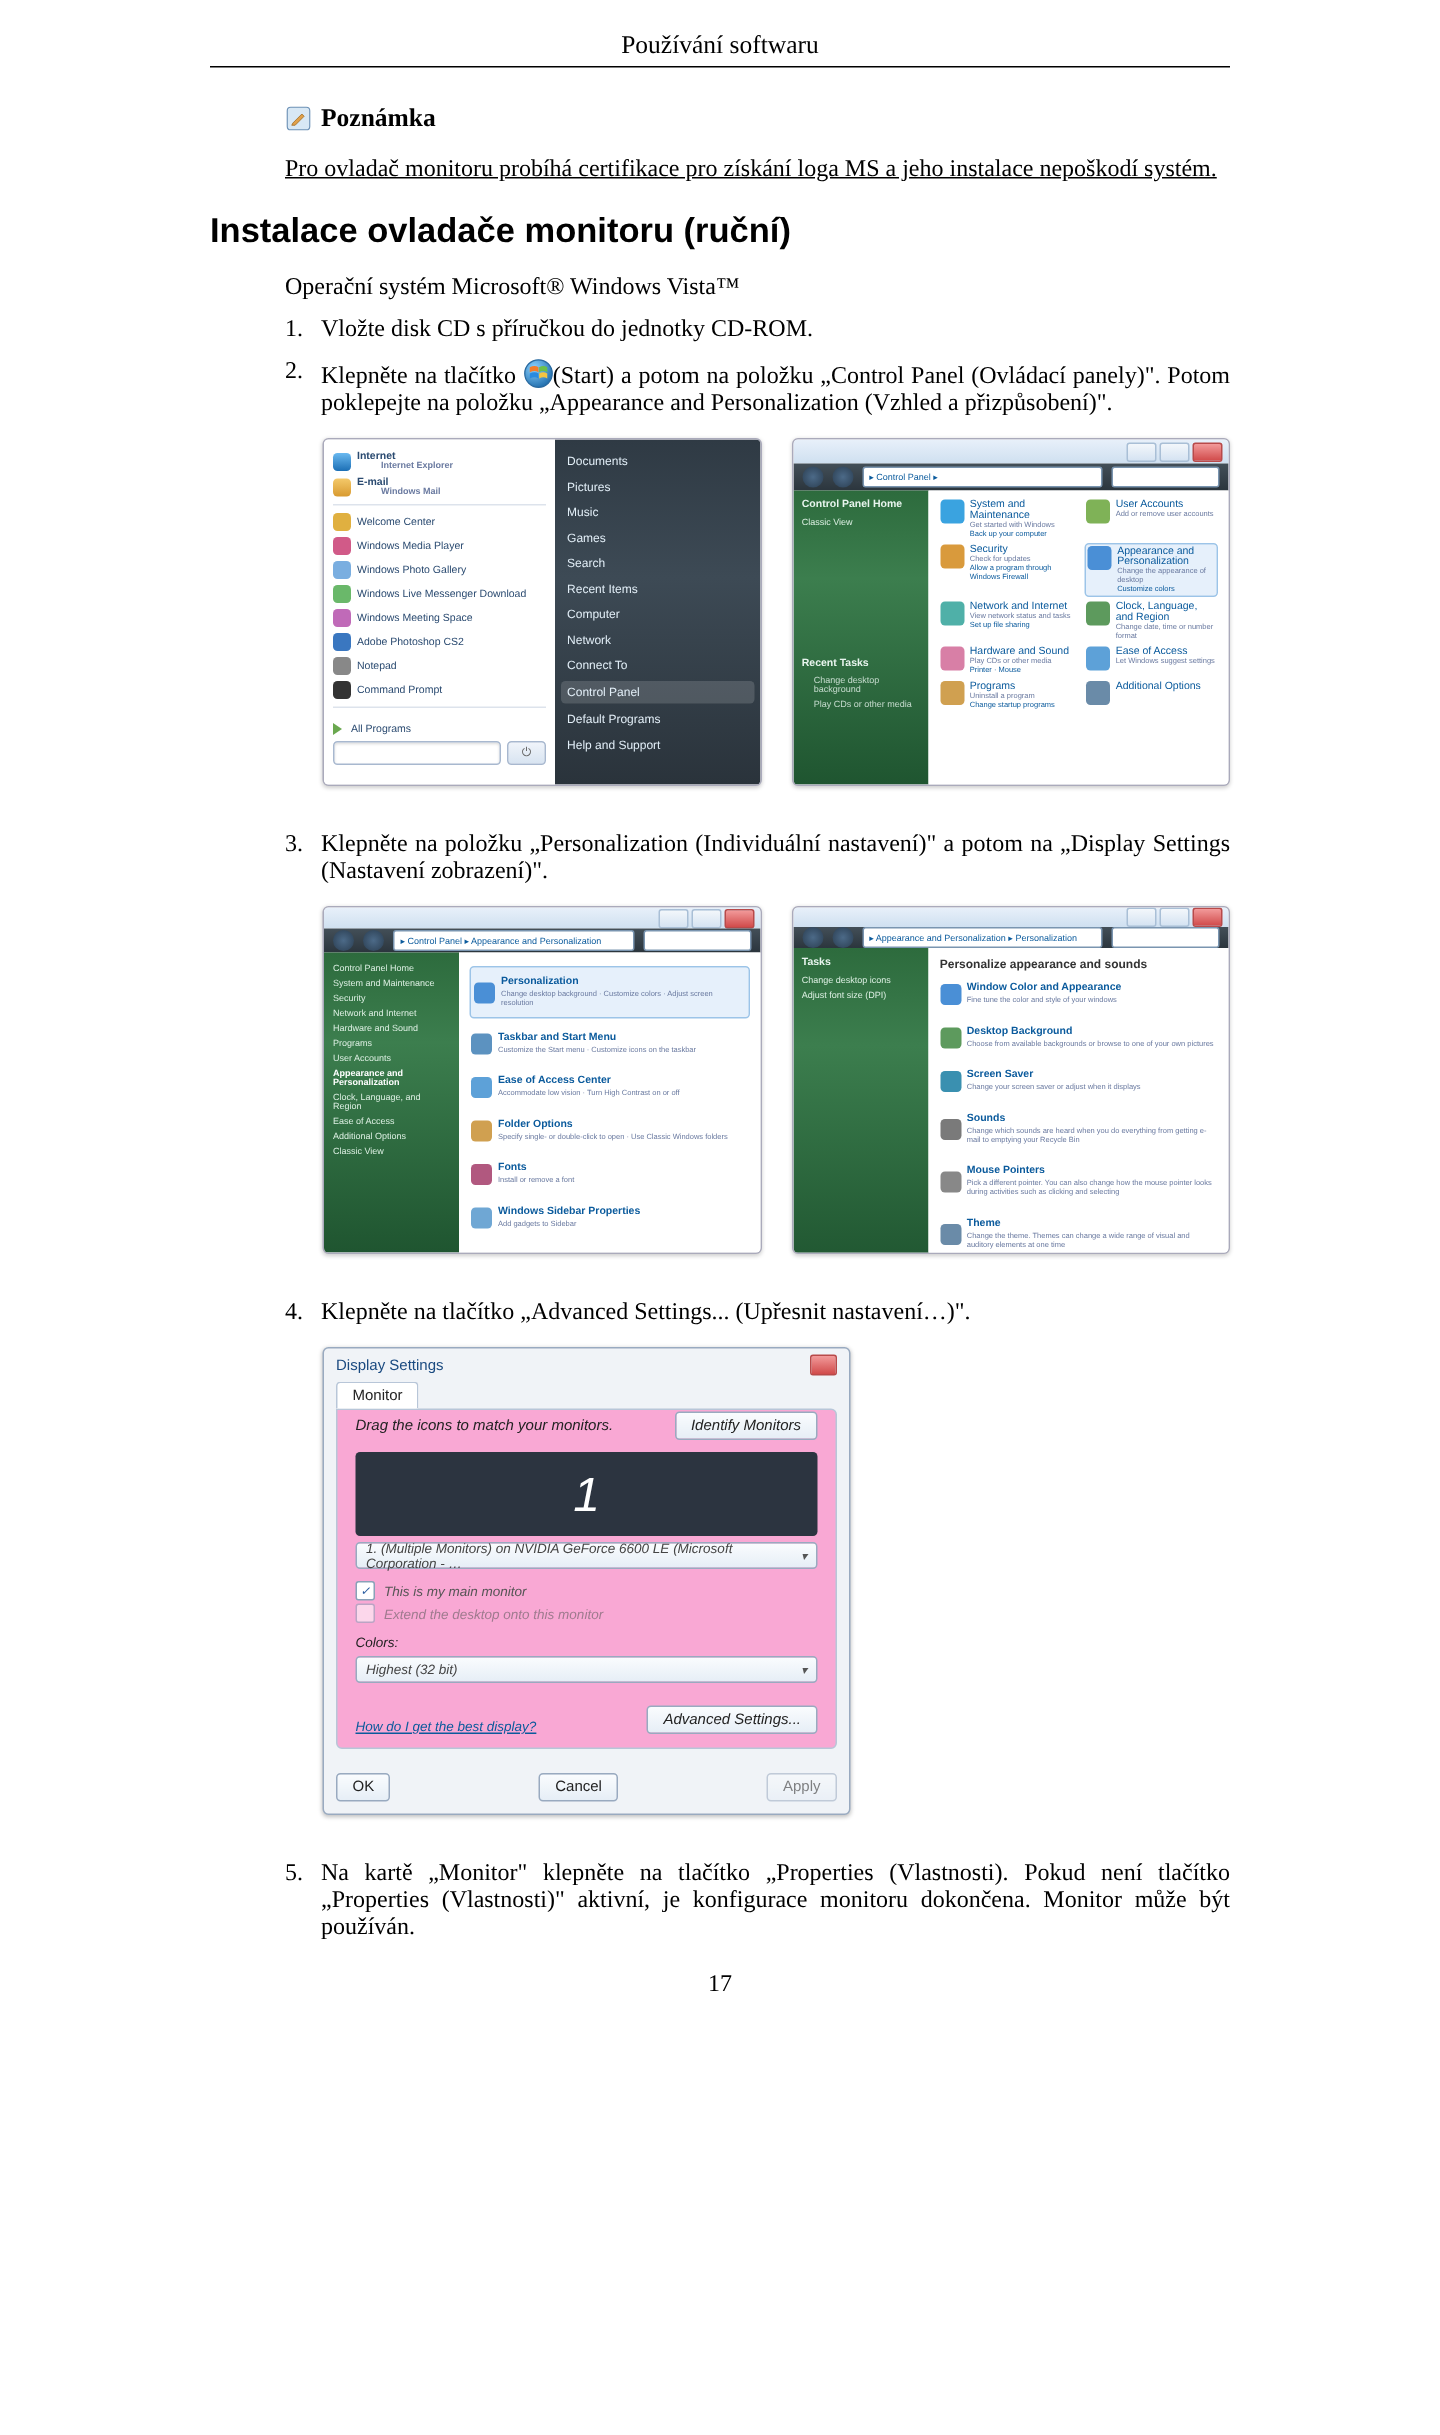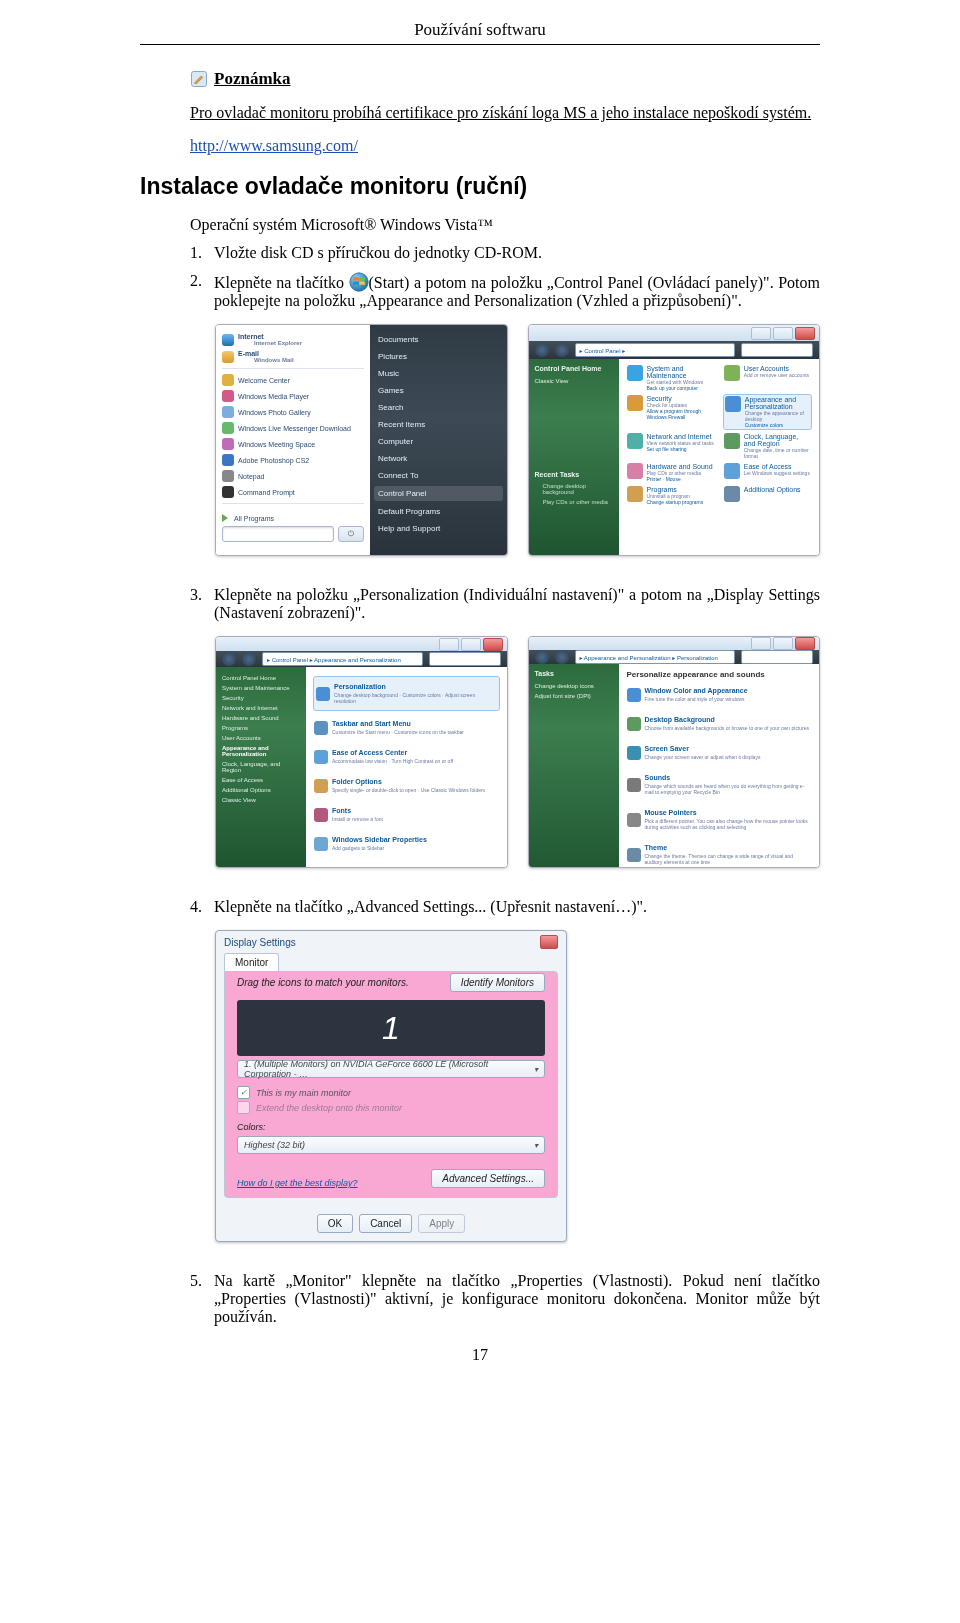--- a/index.html
+++ b/index.html
@@ -24,21 +24,20 @@
   }
   .note-block {
     margin-left: 50px;
   }
   .note-head {
     display: flex;
     align-items: center;
     font-weight: bold;
     font-size: 17px;
     margin-bottom: 12px;
-    text-decoration: underline;
   }
   .note-icon {
     width: 18px;
     height: 18px;
     margin-right: 6px;
   }
   .note-icon svg { width: 18px; height: 18px; }
   .para {
     font-size: 16px;
     margin: 15px 0 14px 0;
@@ -279,42 +278,41 @@
     position:relative; height:4px; background:#dbe3ec;
     border:1px solid #b5c5d6; border-radius:2px; margin-top:4px;
   }
   .slider-thumb {
     position:absolute; top:-5px; left:58%;
     width:8px; height:14px; background:linear-gradient(#fafcff,#c8d8ea);
     border:1px solid #7c96b2; border-radius:2px;
   }
   .dlg-footer-link { color:#0a5a9c; font-size:9px; text-decoration:underline; margin-top:10px; display:inline-block;}
   .dlg-actions {
-    display:flex; justify-content:center; gap:6px; padding:8px;
+    display:flex; justify-content:space-between; gap:6px; padding:8px;
   }
   .pagenum { text-align:center; font-size:16px; margin-top:20px; }
 </style>
 </head>
 <body>
 
 <div class="page">
   <div class="header-title">Používání softwaru</div>
 
   <div class="note-block">
     <div class="note-head">
       <span class="note-icon">
         <svg viewBox="0 0 24 24">
             <rect x="2" y="2" width="20" height="20" rx="3" fill="#d8e8f5" stroke="#6b90b5"></rect>
             <path d="M7 16 L15 8 L17 10 L9 18 L6 18 Z" fill="#e0a04a" stroke="#a06a20" stroke-width="0.7"></path>
           </svg>
       </span>
       <span>Poznámka</span>
     </div>
     <p class="para">Pro ovladač monitoru probíhá certifikace pro získání loga MS a jeho instalace nepoškodí systém.</p>
-    <p class="para"><a class="link">http://www.samsung.com/</a></p>
   </div>
 
   <div class="section-title">Instalace ovladače monitoru (ruční)</div>
   <p class="sub-para">Operační systém Microsoft® Windows Vista™</p>
 
   <div class="step">
     <div class="step-num">1.</div>
     <div class="step-body">Vložte disk CD s příručkou do jednotky CD-ROM.</div>
   </div>
 

